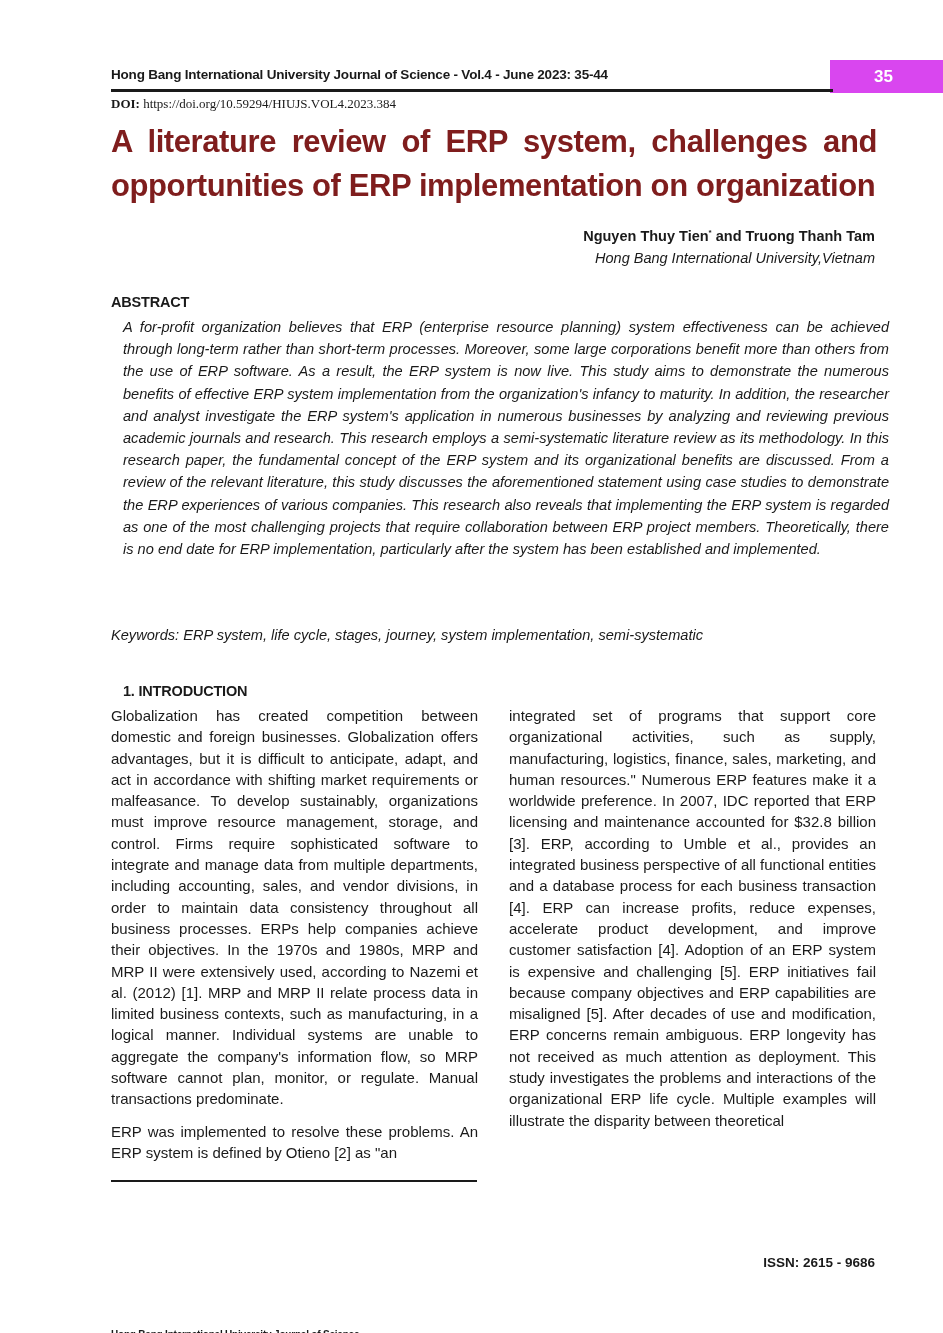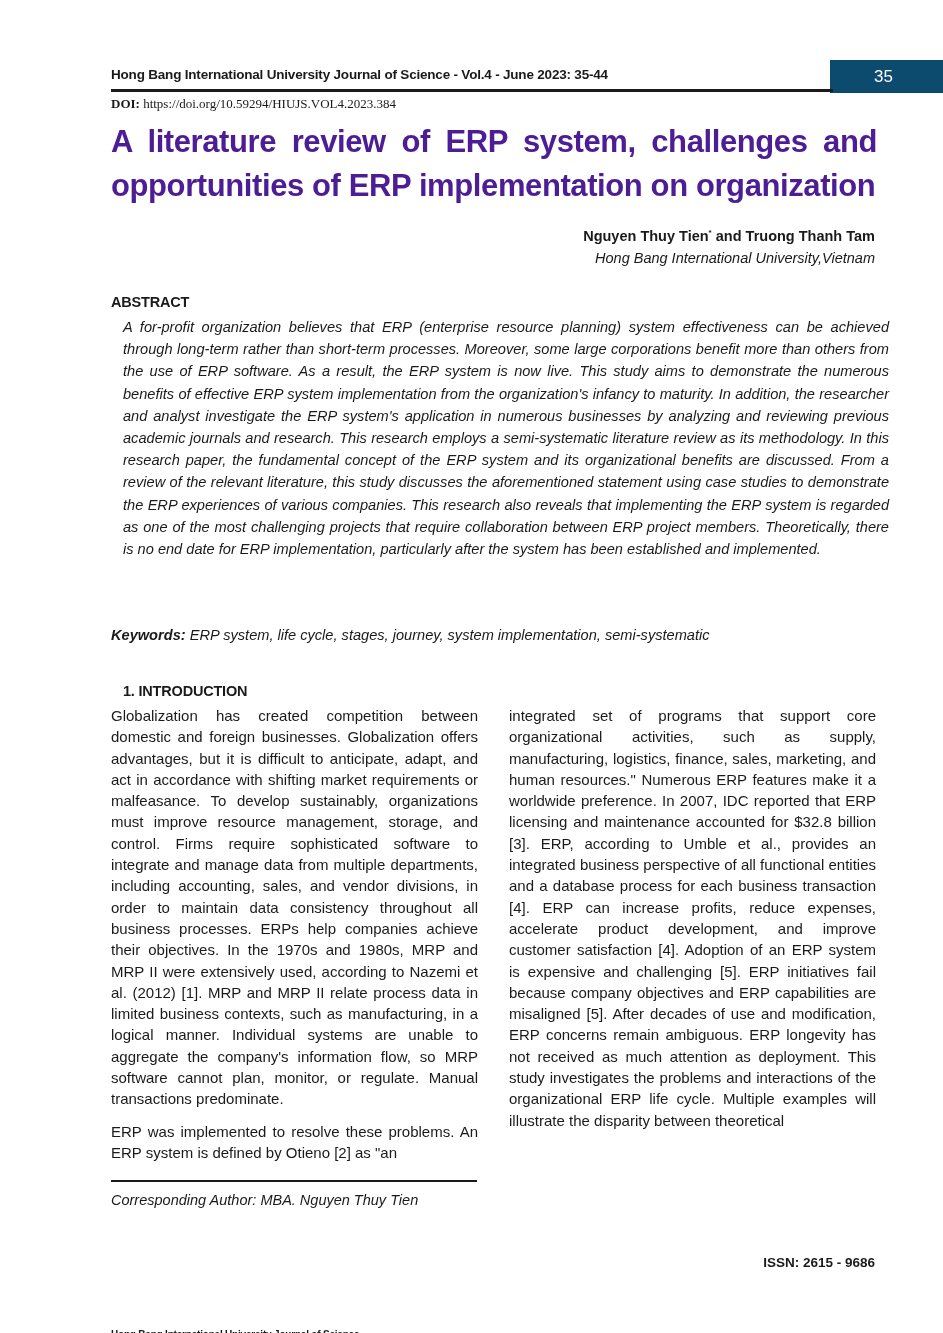--- a/index.html
+++ b/index.html
@@ -8,31 +8,31 @@
 
     .running-header {
       position: absolute; left: 111px; top: 67px; width: 720px;
       font-size: 13.5px; font-weight: bold; color: #1a1a1a; letter-spacing: -0.2px;
     }
     .header-rule {
       position: absolute; left: 111px; top: 89px; width: 722px; height: 3px; background: #1a1a1a;
     }
     .page-number-box {
       position: absolute; left: 830px; top: 60px; width: 113px; height: 33px;
-      background: #0c4a6e; color: #ffffff; font-weight: normal; font-size: 17px;
+      background: #d946ef; color: #ffffff; font-weight: bold; font-size: 17px;
       display: flex; align-items: center; justify-content: center; padding-right: 6px;
     }
     .doi {
       position: absolute; left: 111px; top: 96px; font-size: 13px; color: #1a1a1a; font-family: Liberation Serif, serif;
     }
     .doi b { font-weight: bold; }
 
     .title {
       position: absolute; left: 111px; top: 120px; width: 766px;
-      font-size: 31px; font-weight: bold; line-height: 44px; color: #4c1d95;
+      font-size: 31px; font-weight: bold; line-height: 44px; color: #7f1d1d;
       text-align: justify; text-align-last: left; letter-spacing: -0.4px;
     }
     .title-line { display: block; }
     .title-line.l1 { text-align: justify; text-align-last: justify; }
 
     .authors {
       position: absolute; right: 68px; top: 228px; font-size: 14.5px; font-weight: bold; text-align: center;
     }
     .authors sup { font-size: 8px; vertical-align: 6px; }
     .affiliation {
@@ -45,21 +45,21 @@
     .abstract-heading { top: 294px; }
     .abstract-body {
       position: absolute; left: 123px; top: 316px; width: 766px;
       font-size: 14.6px; font-style: italic; line-height: 22.2px;
       text-align: justify; color: #1a1a1a;
     }
     .keywords {
       position: absolute; left: 111px; top: 627px; width: 766px;
       font-size: 14.6px; font-style: italic;
     }
-    .keywords b { font-weight: bold; }
+    .keywords b { font-weight: normal; }
 
     .intro-heading { top: 683px; margin-left: 12px; }
 
     .col {
       position: absolute; top: 705px; width: 367px;
       font-size: 15px; line-height: 21.3px; text-align: justify; color: #1a1a1a;
     }
     .col-left { left: 111px; }
     .col-right { left: 509px; }
     .col p + p { margin-top: 11px; }
@@ -111,17 +111,16 @@
   <p>Globalization has created competition between domestic and foreign businesses. Globalization offers advantages, but it is difficult to anticipate, adapt, and act in accordance with shifting market requirements or malfeasance. To develop sustainably, organizations must improve resource management, storage, and control. Firms require sophisticated software to integrate and manage data from multiple departments, including accounting, sales, and vendor divisions, in order to maintain data consistency throughout all business processes. ERPs help companies achieve their objectives. In the 1970s and 1980s, MRP and MRP II were extensively used, according to Nazemi et al. (2012) [1]. MRP and MRP II relate process data in limited business contexts, such as manufacturing, in a logical manner. Individual systems are unable to aggregate the company's information flow, so MRP software cannot plan, monitor, or regulate. Manual transactions predominate.</p>
   <p>ERP was implemented to resolve these problems. An ERP system is defined by Otieno [2] as "an</p>
 </div>
 
 <div class="col col-right">
   <p>integrated set of programs that support core organizational activities, such as supply, manufacturing, logistics, finance, sales, marketing, and human resources." Numerous ERP features make it a worldwide preference. In 2007, IDC reported that ERP licensing and maintenance accounted for $32.8 billion [3]. ERP, according to Umble et al., provides an integrated business perspective of all functional entities and a database process for each business transaction [4]. ERP can increase profits, reduce expenses, accelerate product development, and improve customer satisfaction [4]. Adoption of an ERP system is expensive and challenging [5]. ERP initiatives fail because company objectives and ERP capabilities are misaligned [5]. After decades of use and modification, ERP concerns remain ambiguous. ERP longevity has not received as much attention as deployment. This study investigates the problems and interactions of the organizational ERP life cycle. Multiple examples will illustrate the disparity between theoretical</p>
 </div>
 
 <div class="footnote-rule"></div>
 <div class="footnote">
-  <div>Corresponding Author: MBA. Nguyen Thuy Tien</div>
 </div>
 
 <div class="footer-left">Hong Bang International University Journal of Science</div>
 <div class="footer-right">ISSN: 2615 - 9686</div>
 
 </body></html>

